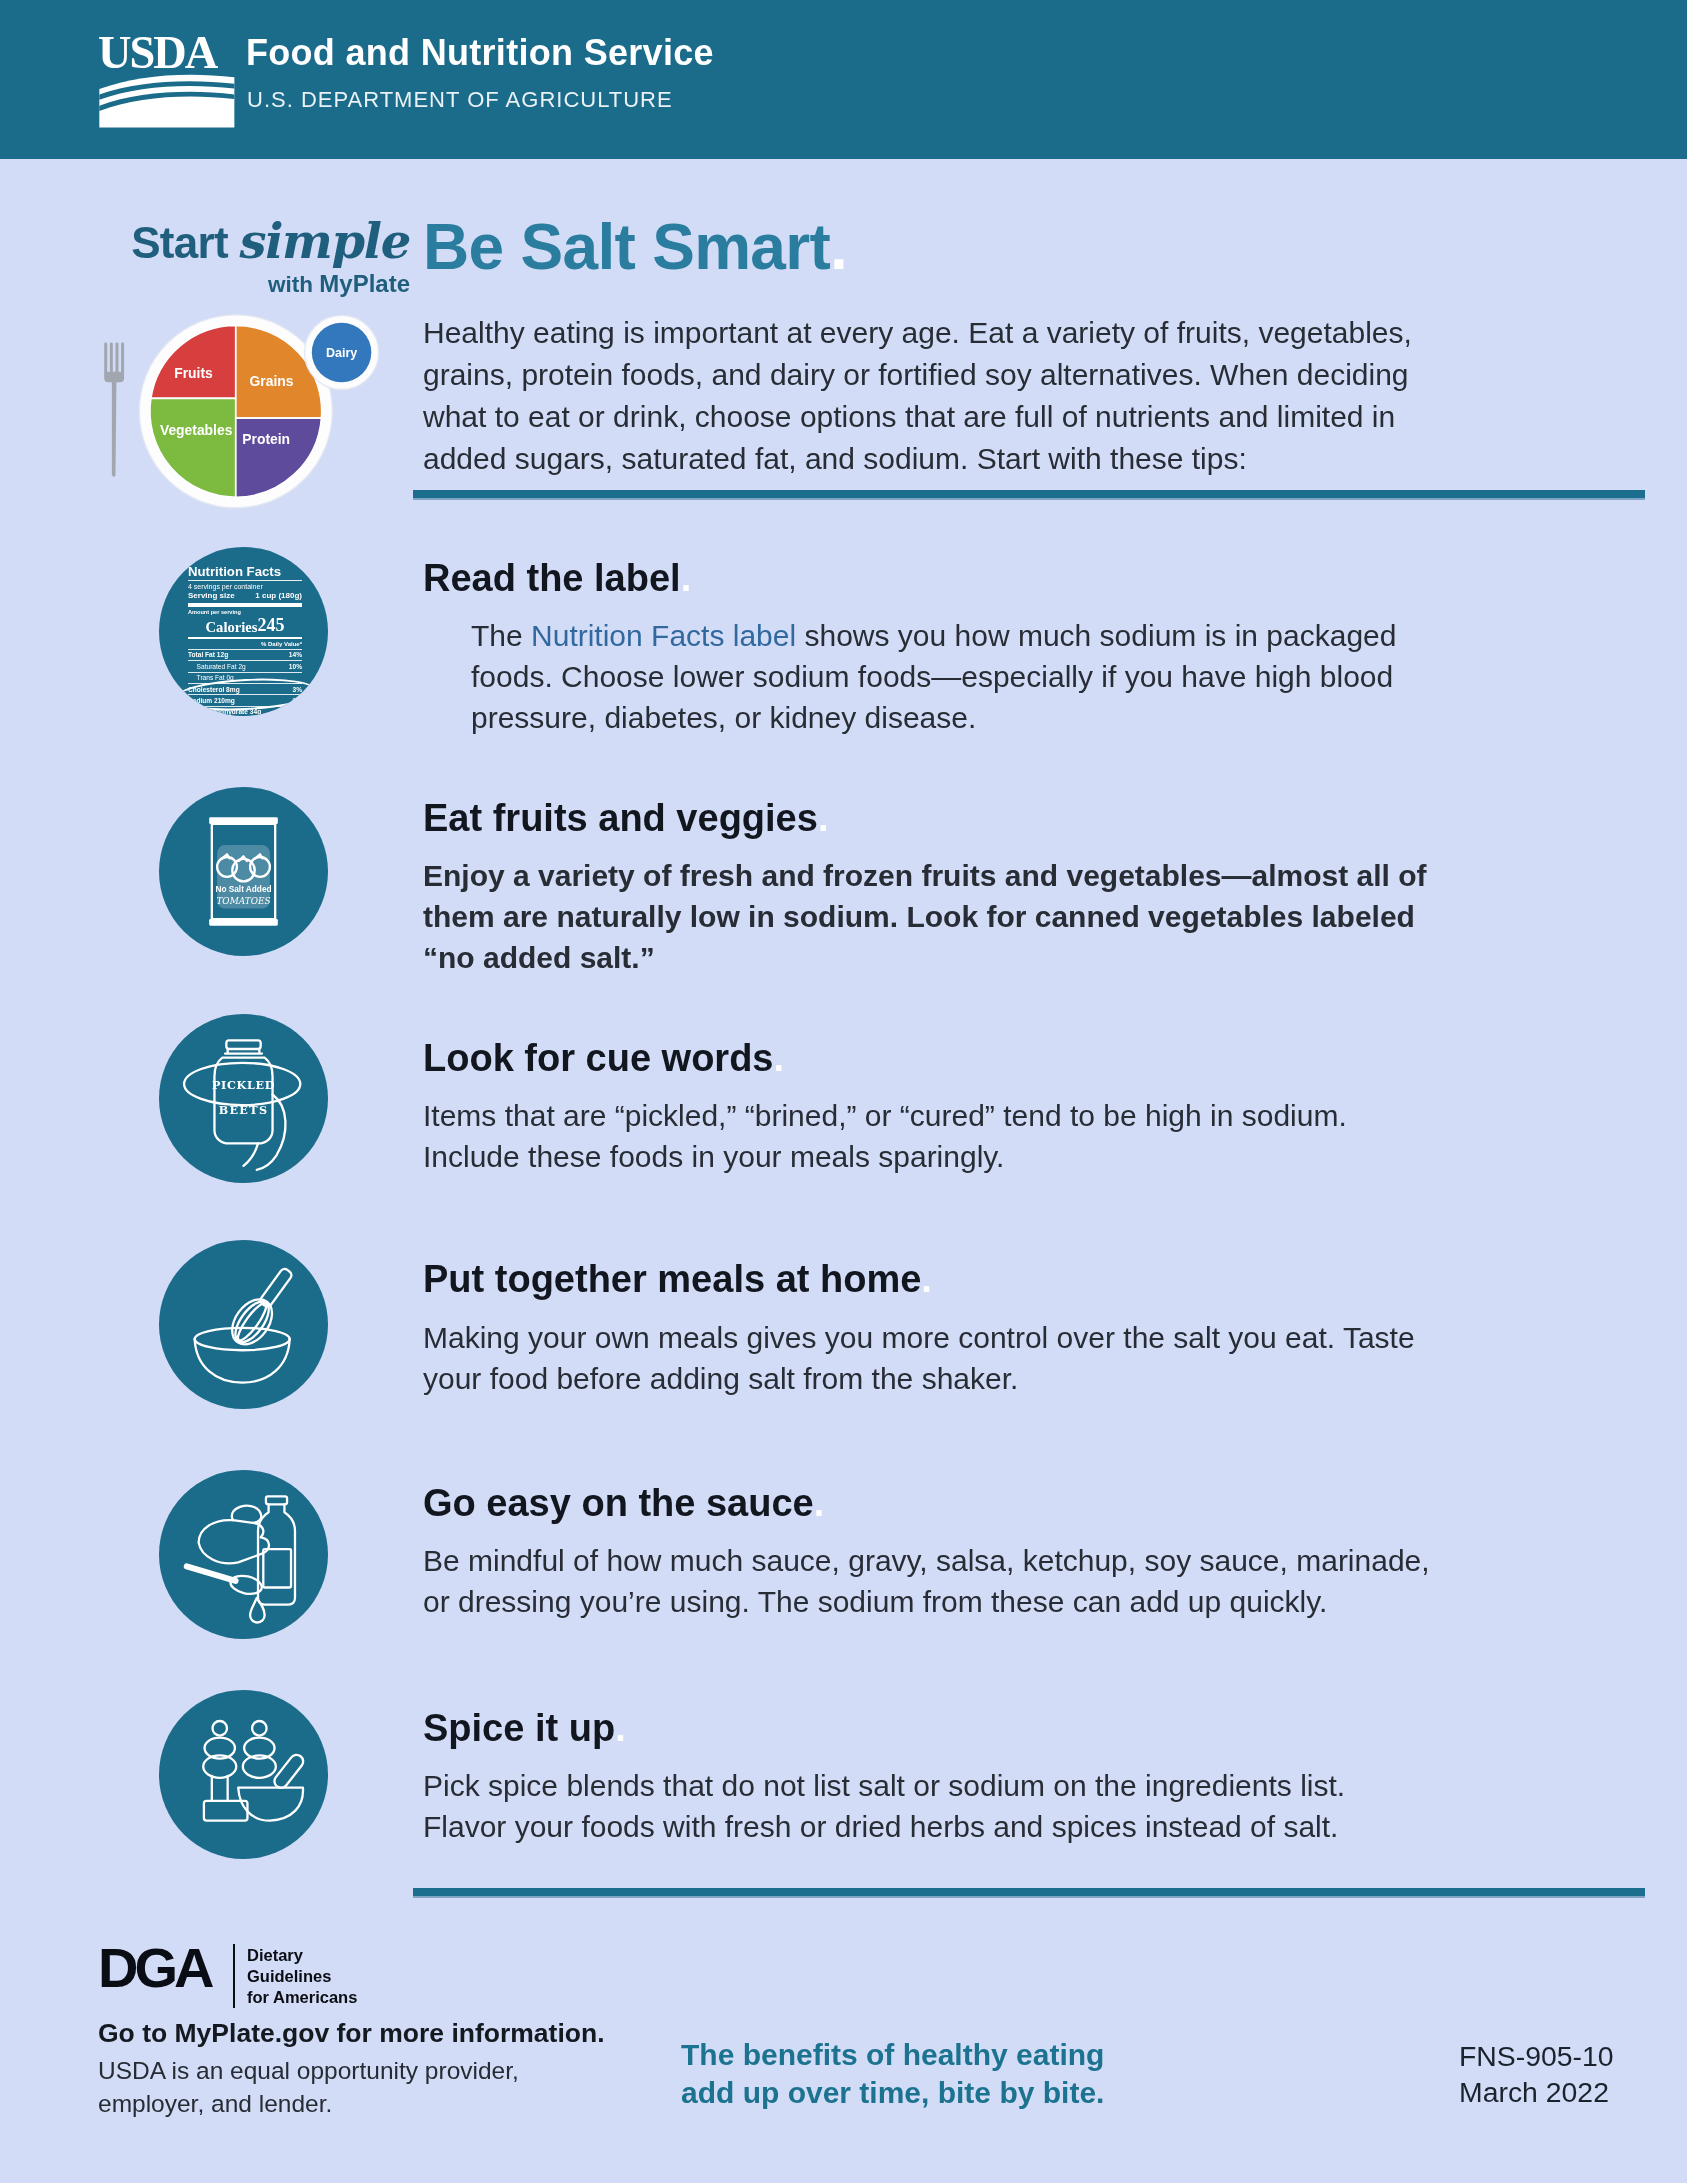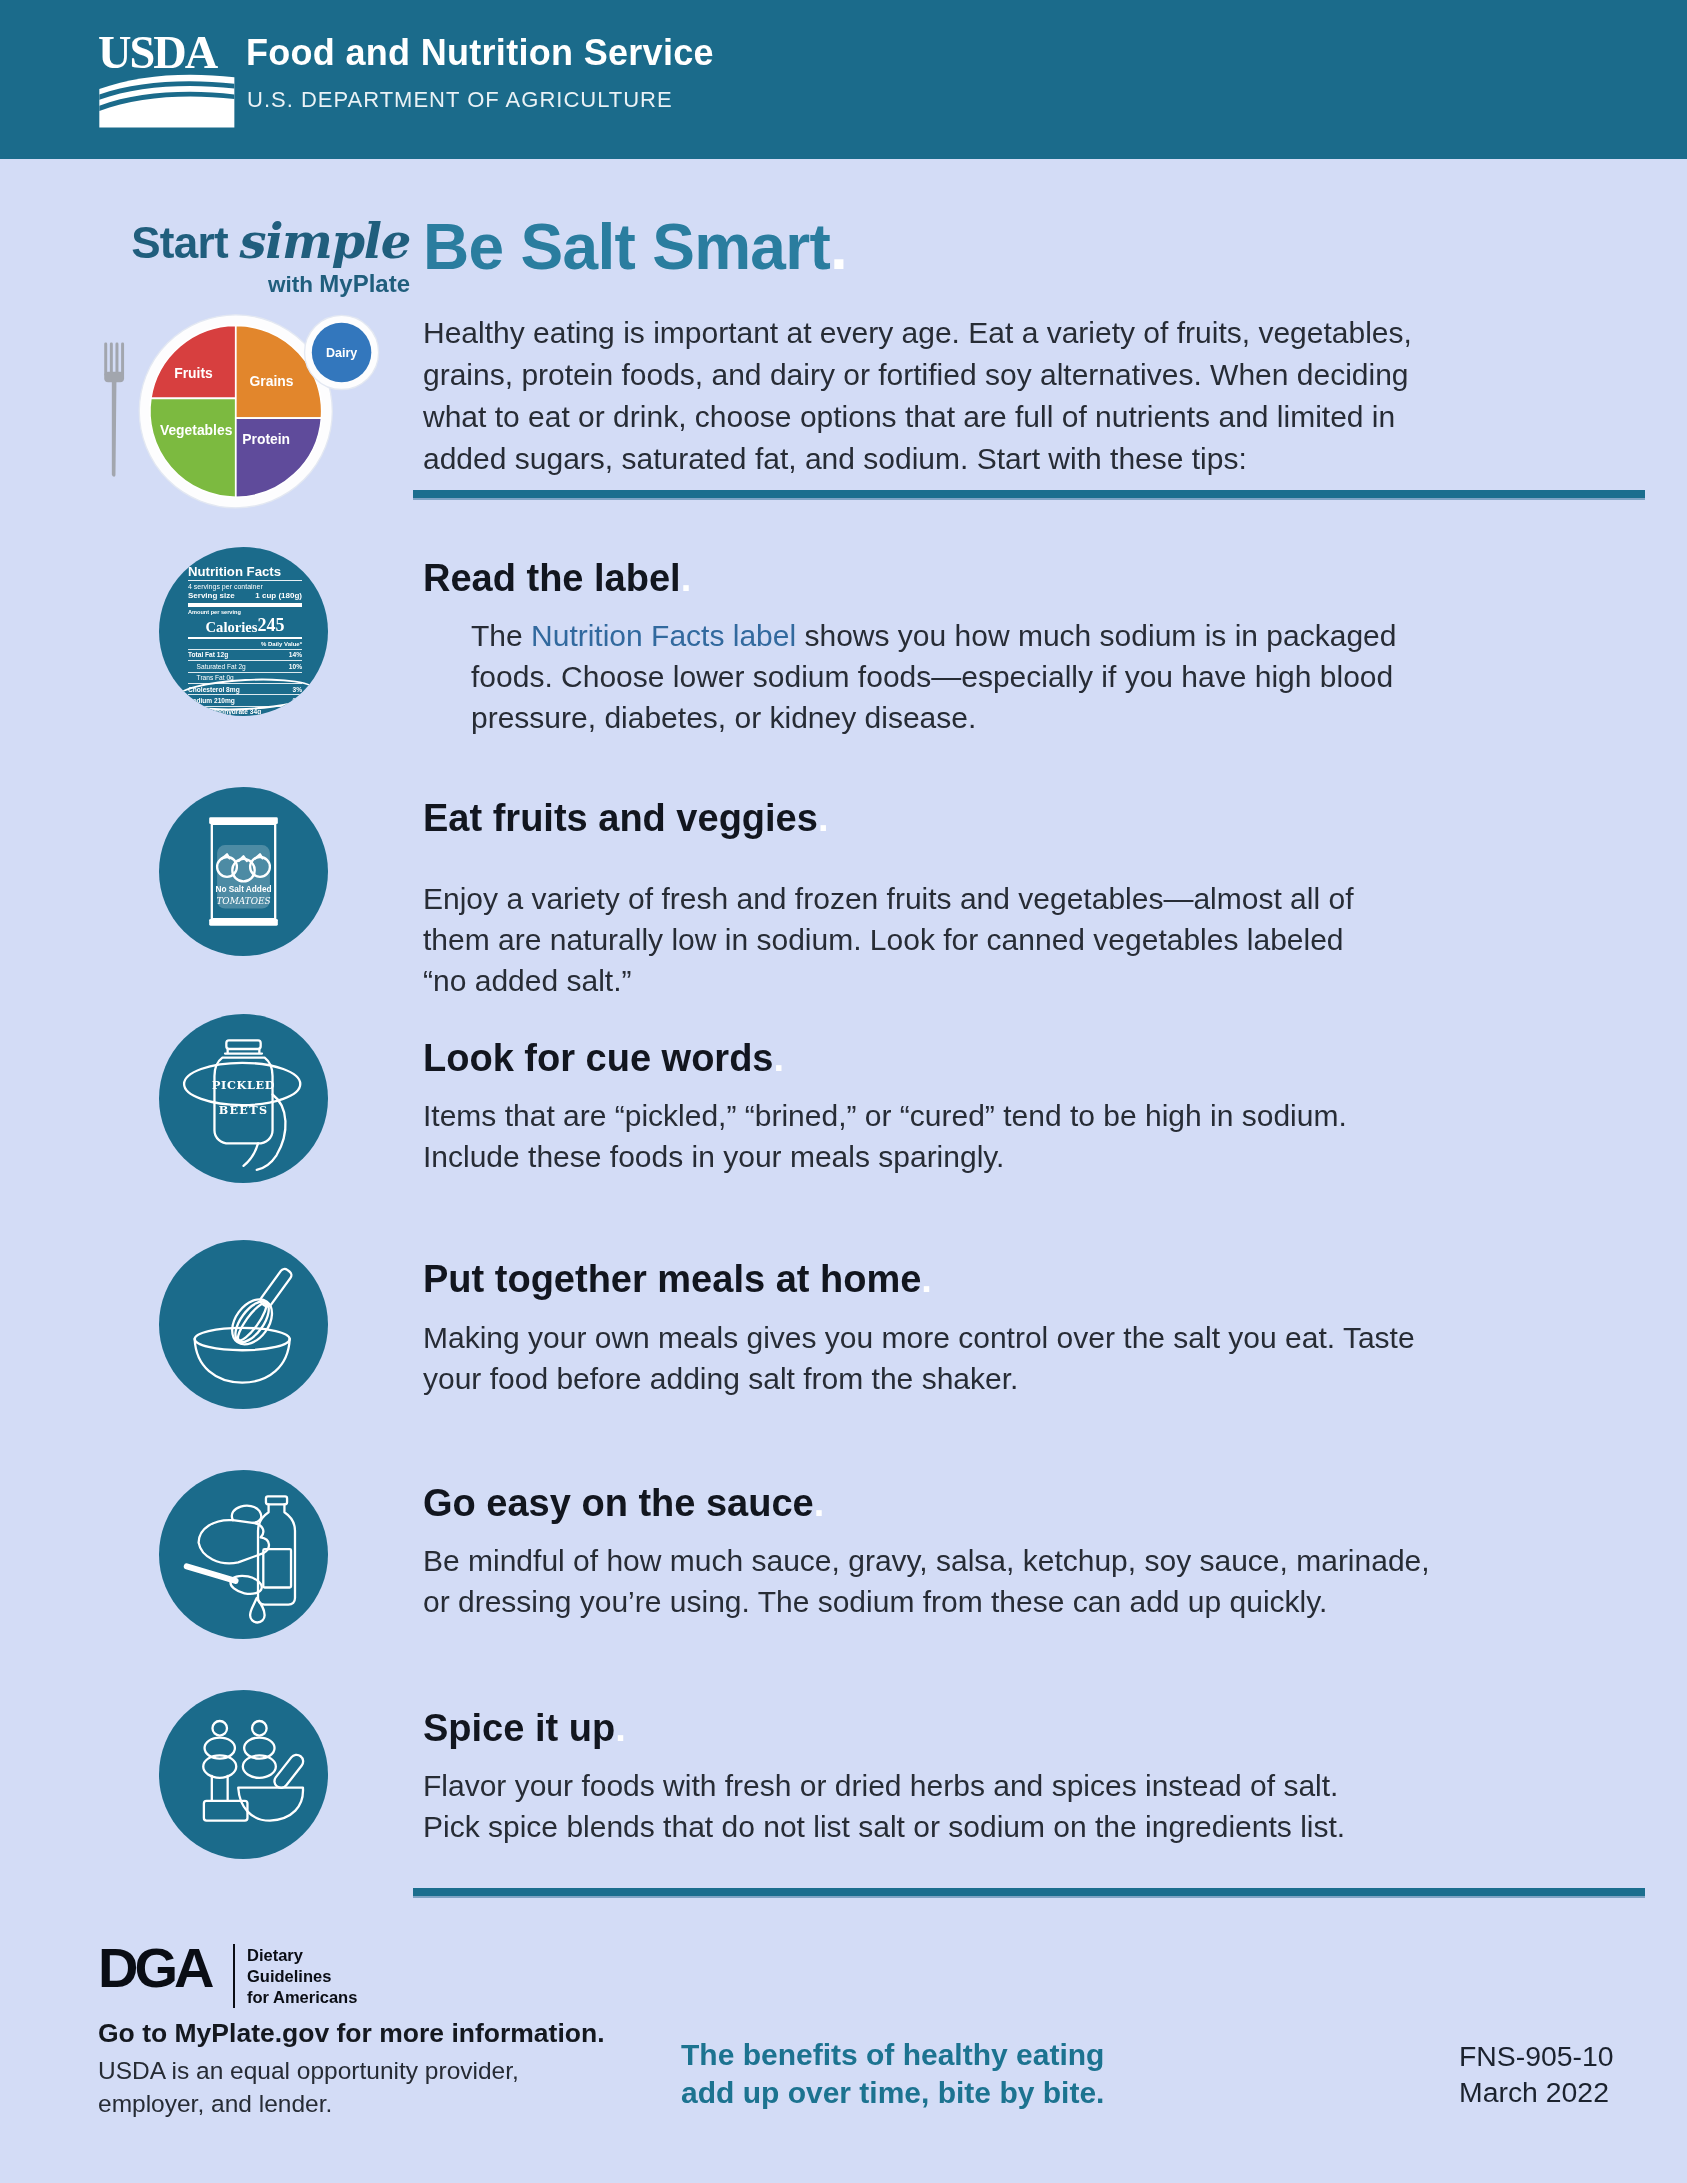--- a/index.html
+++ b/index.html
@@ -179,21 +179,21 @@
     <rect x="88" y="88" width="80" height="96" rx="12" fill="rgba(255,255,255,0.22)" stroke="none"></rect>
     <circle cx="103" cy="121" r="15"></circle>
     <circle cx="128" cy="126" r="17"></circle>
     <circle cx="153" cy="121" r="15"></circle>
     <path d="M96,108 l7,-6 l4,6 M121,112 l7,-7 l5,7 M146,108 l7,-6 l4,6"></path>
     <text x="128" y="159" fill="#FFFFFF" stroke="none" font-size="12.5" font-weight="700" text-anchor="middle">No Salt Added</text>
     <text x="128" y="177" fill="#FFFFFF" stroke="none" font-size="13.5" font-style="italic" font-family="DejaVu Serif, serif" text-anchor="middle">TOMATOES</text>
   </svg>
 </div>
 <div class="tip-head" style="top:797px;"><span>Eat fruits and veggies</span><span class="dot">.</span></div>
-<div class="tip-body" style="top:878px;">
+<div class="tip-body" style="top:855px;font-weight:bold;">
     <div>Enjoy a variety of fresh and frozen fruits and vegetables—almost all of</div>
     <div>them are naturally low in sodium. Look for canned vegetables labeled</div>
     <div>“no added salt.”</div>
   </div>
 
 <div class="tip-icon" style="top:1014px;">
   <svg viewBox="0 0 256 256" fill="none" stroke="#FFFFFF" stroke-width="3.5" stroke-linecap="round" stroke-linejoin="round">
     <rect x="102" y="40" width="52" height="13" rx="4"></rect>
     <path d="M104,53 L104,60 M152,53 L152,60 M100,60 L156,60"></path>
     <path d="M96,66 C88,72 84,82 84,94 L84,176 C84,188 94,196 106,196 L150,196 C162,196 172,188 172,176 L172,94 C172,82 168,72 160,66 Z"></path>
@@ -257,22 +257,22 @@
     <ellipse cx="152" cy="88" rx="23" ry="16"></ellipse>
     <ellipse cx="152" cy="116" rx="25" ry="17"></ellipse>
     <g transform="rotate(38 196 124)">
         <rect x="186" y="94" width="20" height="58" rx="10"></rect>
       </g>
     <path d="M120,148 L218,148 C220,176 202,196 168,198 C140,198 122,178 120,148 Z"></path>
   </svg>
 </div>
 <div class="tip-head" style="top:1707px;"><span>Spice it up</span><span class="dot">.</span></div>
 <div class="tip-body" style="top:1765px;">
+    <div>Pick spice blends that do not list salt or sodium on the ingredients list.</div>
     <div>Flavor your foods with fresh or dried herbs and spices instead of salt.</div>
-    <div>Pick spice blends that do not list salt or sodium on the ingredients list.</div>
   </div>
 
 <div class="rule rule-bottom"></div>
 
 <div class="dga-logo">DGA</div>
 <div class="dga-divider"></div>
 <div class="dga-caption">
     <div>Dietary</div>
     <div>Guidelines</div>
     <div>for Americans</div>

